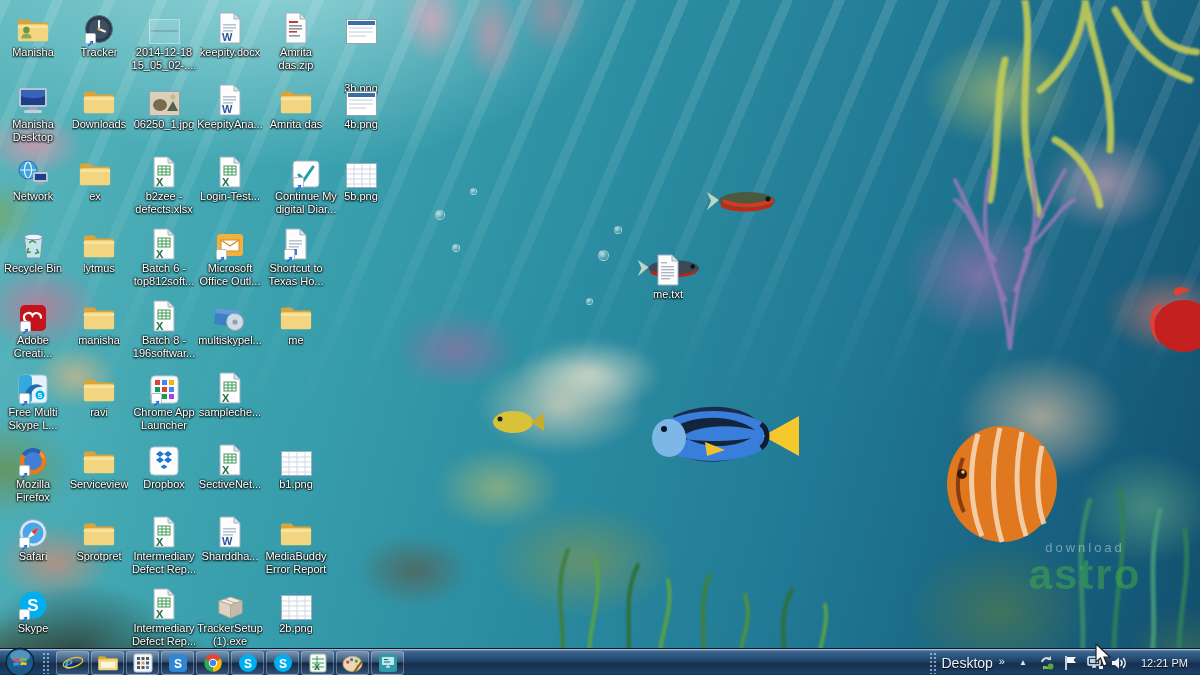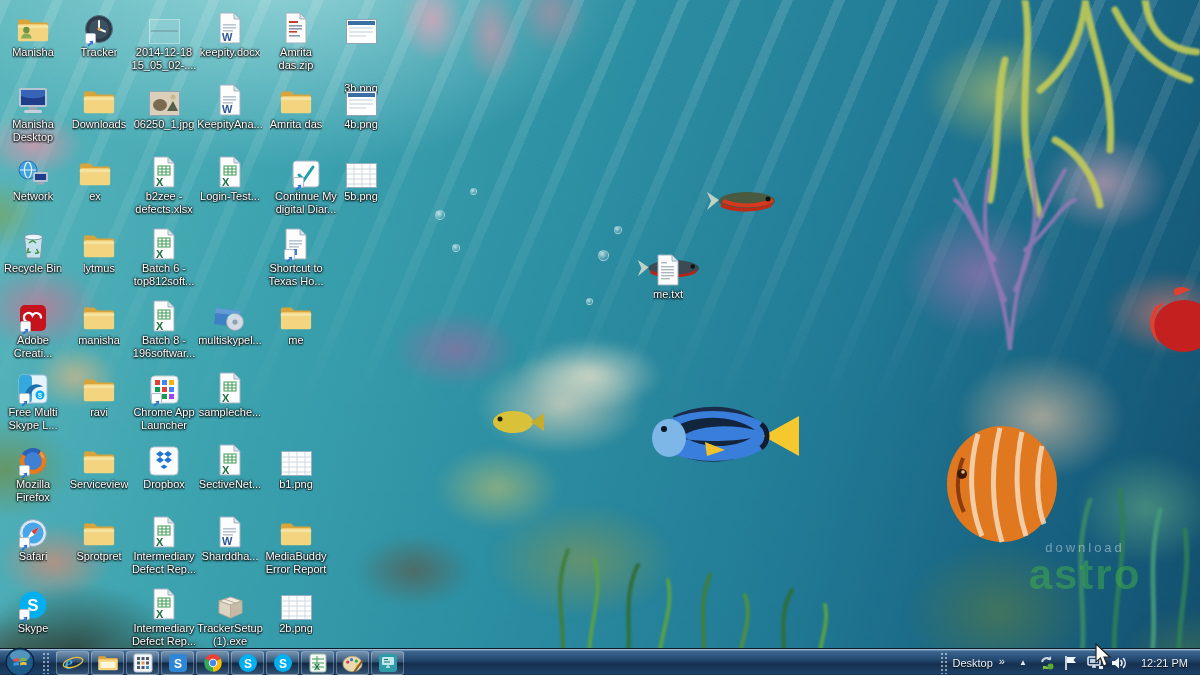--- a/index.html
+++ b/index.html
@@ -73,21 +73,21 @@
   .grip{width:9px;height:22px;margin:0 4px;cursor:col-resize;background:
     radial-gradient(circle, rgba(230,240,250,.55) 1px, transparent 1.4px);
     background-size:4px 4px;}
   .grip.g1{margin-left:42px;}
   #pinned{display:flex;align-items:center;height:27px;}
   .tb-btn{width:33px;height:24px;margin:0 1px;border-radius:3px;cursor:pointer;
     border:1px solid rgba(255,255,255,.28);box-sizing:border-box;
     background:linear-gradient(180deg,rgba(255,255,255,.30),rgba(255,255,255,.10) 45%,rgba(0,0,0,.14) 50%,rgba(255,255,255,.10));
     display:flex;align-items:center;justify-content:center;}
   .tray{margin-left:auto;display:flex;align-items:center;height:27px;}
-  .tray .txt{font-size:11px;cursor:pointer;text-shadow:0 1px 1px #000;}
+  .tray .txt{font-size:14px;cursor:pointer;text-shadow:0 1px 1px #000;}
   .tray .chev{font-size:11px;margin:0 6px 4px 6px;cursor:pointer;}
   .tray .hid{font-size:8px;margin:0 8px;cursor:pointer;color:#dfe9f2;}
   .tricon{width:18px;height:18px;margin:0 3px;cursor:pointer;display:flex;align-items:center;justify-content:center;}
   .clock{font-size:11px;margin:0 12px 0 10px;cursor:pointer;text-shadow:0 1px 1px #000;}
   .cursor{position:absolute;pointer-events:none;}
 </style>
 </head>
 <body>
 
 <div class="screen">
@@ -461,20 +461,36 @@
             <path d="M3 1h14l6 6v24H3z" fill="#fdfdfd" stroke="#9fb0bf"></path>
             <path d="M17 1l6 6h-6z" fill="#d8e2ea" stroke="#9fb0bf"></path>
             <g stroke="#3f9b54" fill="none">
               <rect x="7" y="10" width="12" height="9"></rect>
               <path d="M7 13h12M7 16h12M11 10v9M15 10v9"></path>
             </g>
             <text x="5" y="30" font-size="11" font-weight="bold" fill="#1e7145" font-family="Liberation Sans,sans-serif">X</text>
           </svg>
         </span>
         <span class="lbl">Batch 6 - top812soft...</span>
+      </div>
+      <div class="di" style="left: 197px; top: 224px;">
+        <span class="glyph">
+          <svg width="30" height="29" viewBox="0 0 30 29">
+            <rect x="2" y="3" width="26" height="22" rx="3" fill="#f2b13d"></rect>
+            <rect x="6" y="9" width="18" height="11" fill="#fdfdfd" stroke="#d08f2a"></rect>
+            <path d="M6 9l9 6 9-6" fill="none" stroke="#d08f2a" stroke-width="1.4"></path>
+          </svg>
+          <span class="sc"><svg width="9" height="9" viewBox="0 0 10 10">
+              <g transform="rotate(-45 5 5)">
+                <rect x="1.2" y="4.1" width="4.6" height="1.9" fill="#2a6fd4"></rect>
+                <path d="M5.8 2.3 L9.4 5 L5.8 7.7Z" fill="#2a6fd4"></path>
+              </g>
+            </svg></span>
+        </span>
+        <span class="lbl">Microsoft Office Outl...</span>
       </div>
       <div class="di" style="left: 263px; top: 224px;">
         <span class="glyph">
           <svg width="26" height="32" viewBox="0 0 26 32">
             <path d="M3 1h14l6 6v24H3z" fill="#fdfdfd" stroke="#9fb0bf"></path>
             <path d="M17 1l6 6h-6z" fill="#d8e2ea" stroke="#9fb0bf"></path>
             <g fill="#b9c6d2">
               <rect x="6" y="12" width="13" height="1.6"></rect>
               <rect x="6" y="15" width="13" height="1.6"></rect>
               <rect x="6" y="18" width="10" height="1.6"></rect>

